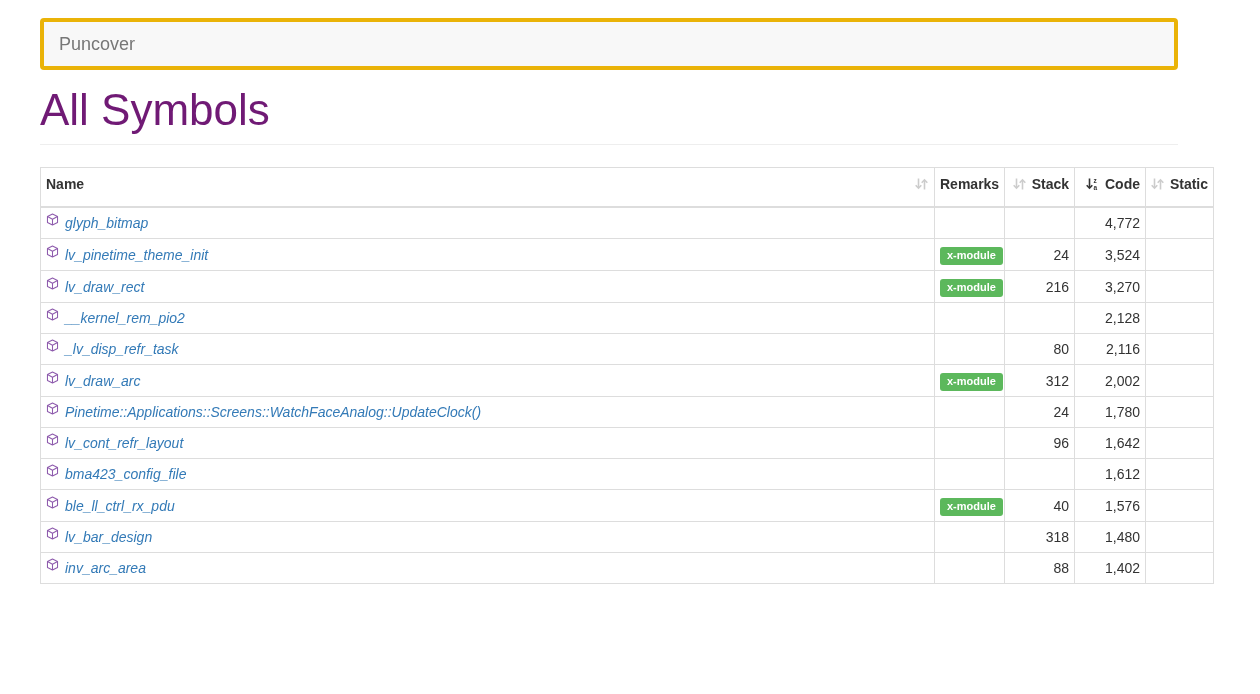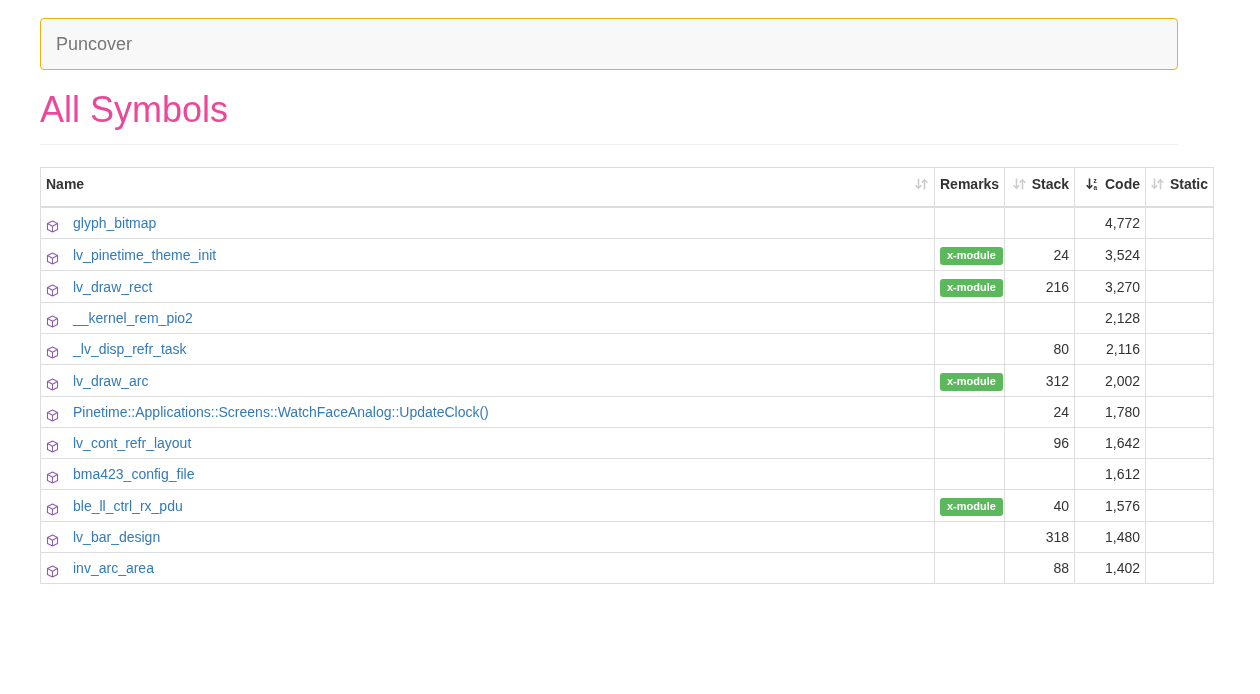--- a/index.html
+++ b/index.html
@@ -10,38 +10,38 @@
     background: #fff;
     font-family: "Liberation Sans", sans-serif;
     font-size: 14px;
     color: #333;
   }
   
   .navbar {
     margin: 18px 0 0 40px;
     width: 1138px; height: 52px;
     background: #f8f8f8;
-    border: 1px solid #eab308;
+    border: 4px solid #eab308;
     border-radius: 4px;
     display: flex; align-items: center;
   }
   .navbar-brand {
     padding: 0 15px;
     font-size: 18px;
     color: #777;
     text-decoration: none;
     line-height: 50px;
   }
   
   h1.page-title {
     margin: 20px 3px 0 40px;
-    font-size: 36px;
+    font-size: 44px;
     font-weight: 500;
     line-height: 40px;
-    color: #ec4899;
+    color: #701a75;
   }
   hr.rule {
     margin: 14px 0 0 40px;
     width: 1138px;
     border: 0;
     border-top: 1px solid #eee;
   }
   
   table.symbols {
     margin: 22px 0 0 40px;
@@ -63,21 +63,21 @@
     font-weight: bold;
     color: #333;
     cursor: pointer;
     vertical-align: middle;
   }
   .th-flex { display: flex; align-items: center; gap: 5px; }
   .th-flex.spread { justify-content: space-between; }
   .th-flex.right { justify-content: flex-end; }
   .num { text-align: right; }
   .cell-name { padding-left: 6px; }
-  .cell-name .inner { display: flex; align-items: flex-end; gap: 14px; }
+  .cell-name .inner { display: flex; align-items: flex-start; gap: 6px; font-style: italic; }
   a.sym-link {
     color: #337ab7;
     text-decoration: none;
   }
   .cube { display: inline-flex; flex: 0 0 auto; }
   .sort-icon { display: inline-flex; flex: 0 0 auto; }
   .cell-remarks { text-align: center; padding-top: 6px; padding-bottom: 6px; }
   .badge-xmodule {
     display: inline-block;
     background: #5cb85c;

